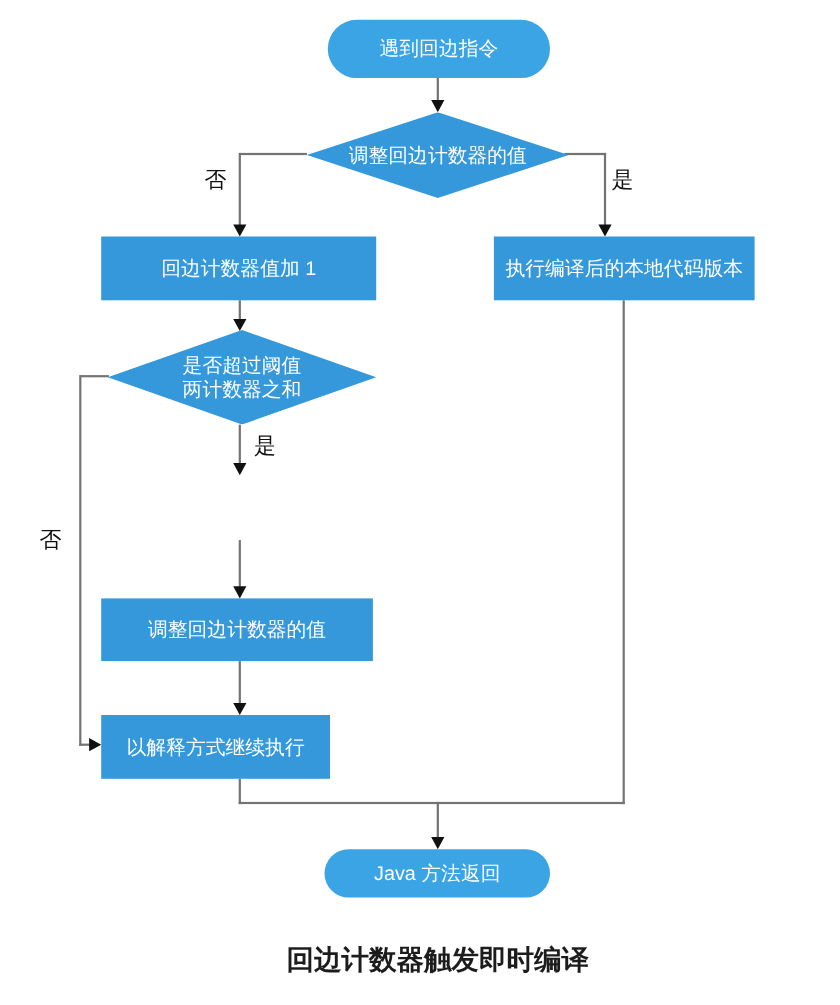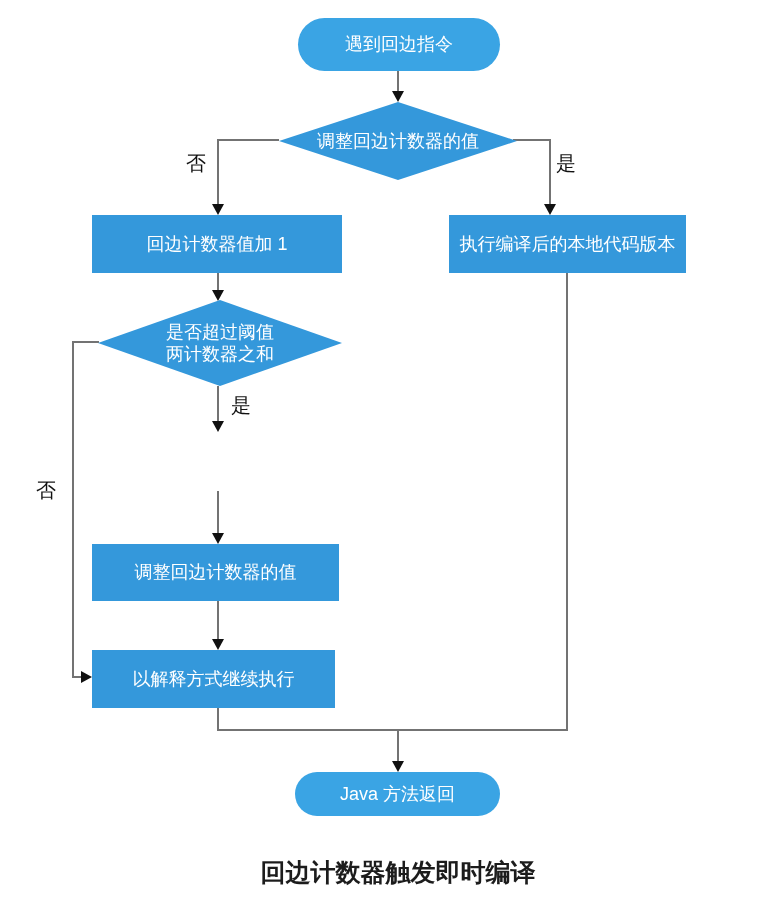--- a/index.html
+++ b/index.html
@@ -74,21 +74,21 @@
   }
 
   
   #n-start    { left: 298px; top: 18px;  width: 202px; height: 53px; }
   #n-d1       { left: 279px; top: 102px; width: 238px; height: 78px; }
   #n-inc      { left: 92px;  top: 215px; width: 250px; height: 58px; }
   #n-exec     { left: 449px; top: 215px; width: 237px; height: 58px; }
   #n-d2       { left: 98px;  top: 300px; width: 244px; height: 86px; }
   #n-osr      { left: 92px;  top: 432px; width: 252px; height: 59px; }
   #n-adjust   { left: 92px;  top: 544px; width: 247px; height: 57px; }
-  #n-interp   { left: 92px;  top: 650px; width: 243px; height: 58px; }
+  #n-interp   { left: 92px;  top: 650px; width: 208px; height: 58px; }
   #n-end      { left: 295px; top: 772px; width: 205px; height: 44px; }
 </style>
 </head>
 <body>
 
 <div class="canvas">
 
   <div class="line" style="left:397px; top:70px;  width:2px;  height:26px;"></div>
 
   <div class="line" style="left:218px; top:139px; width:61px; height:2px;"></div>

